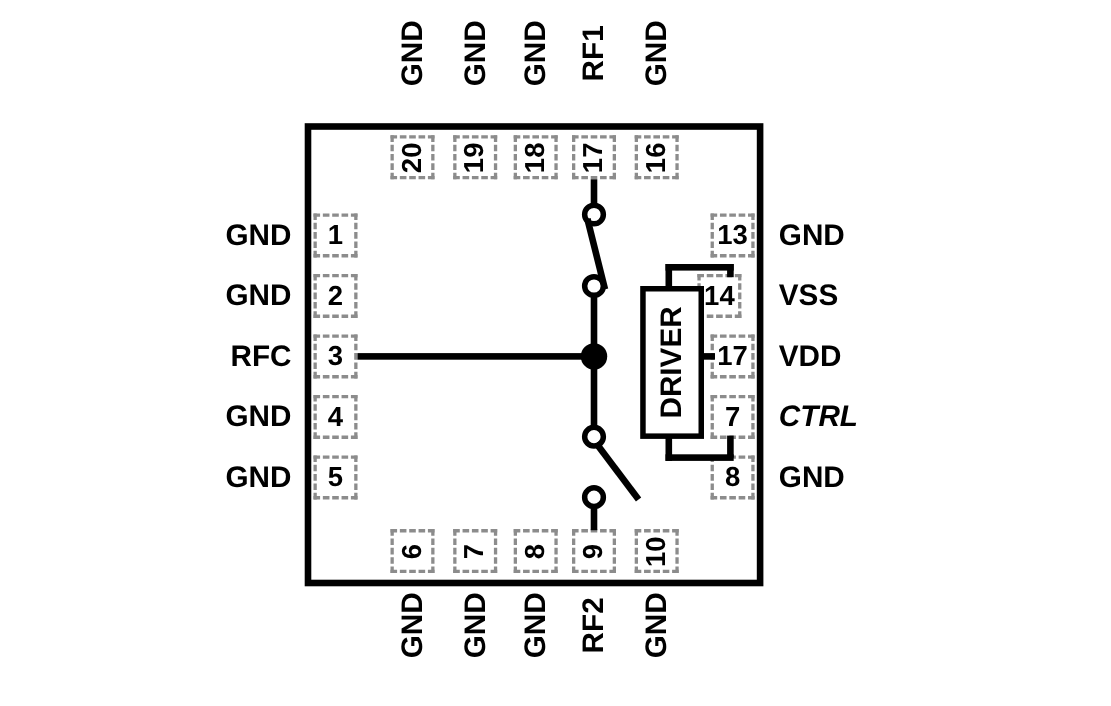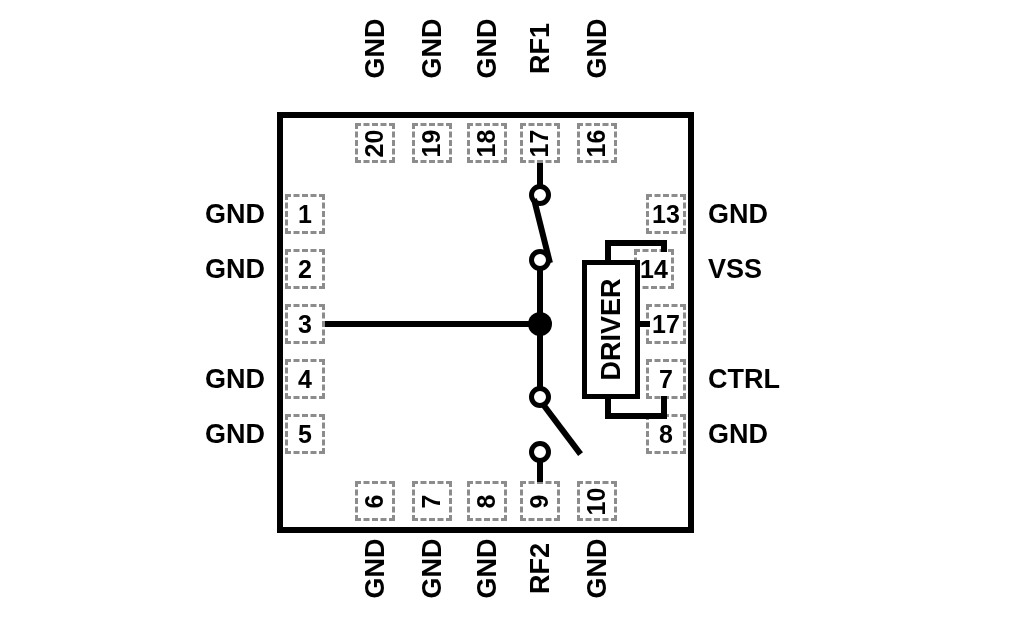--- a/index.html
+++ b/index.html
@@ -166,20 +166,21 @@
   </div>
   <div class="pin-box" style="left:285px; top:359px;">
     <span class="pin-num">4</span>
   </div>
   <div class="pin-box" style="left:285px; top:414px;">
     <span class="pin-num">5</span>
   </div>
 
   <div class="pin-label left" style="left:85px; top:214px; width:180px;">GND</div>
   <div class="pin-label left" style="left:85px; top:269px; width:180px;">GND</div>
+  <div class="pin-label left" style="left:85px; top:324px; width:180px;">RFC</div>
   <div class="pin-label left" style="left:85px; top:379px; width:180px;">GND</div>
   <div class="pin-label left" style="left:85px; top:434px; width:180px;">GND</div>
 
   <div class="pin-box" style="left:646px; top:194px;">
     <span class="pin-num">13</span>
   </div>
   <div class="pin-box" style="left:634px; top:249px;">
     <span class="pin-num">14</span>
   </div>
   <div class="pin-box" style="left:646px; top:304px;">
@@ -187,21 +188,22 @@
   </div>
   <div class="pin-box" style="left:646px; top:359px;">
     <span class="pin-num">7</span>
   </div>
   <div class="pin-box" style="left:646px; top:414px;">
     <span class="pin-num">8</span>
   </div>
 
   <div class="pin-label right" style="left:708px; top:214px; width:220px;">GND</div>
   <div class="pin-label right" style="left:708px; top:269px; width:220px;">VSS</div>
-  <div class="pin-label right" style="left:708px; top:379px; width:220px;">CTRL</div>
+  <div class="pin-label right" style="left:708px; top:324px; width:220px;">VDD</div>
+  <div class="pin-label right" style="left:708px; top:379px; width:220px;font-style:italic;">CTRL</div>
   <div class="pin-label right" style="left:708px; top:434px; width:220px;">GND</div>
 
   <div class="pin-box rot" style="left:355px; top:481px;">
     <span class="pin-num">6</span>
   </div>
   <div class="pin-box rot" style="left:412px; top:481px;">
     <span class="pin-num">7</span>
   </div>
   <div class="pin-box rot" style="left:467px; top:481px;">
     <span class="pin-num">8</span>

